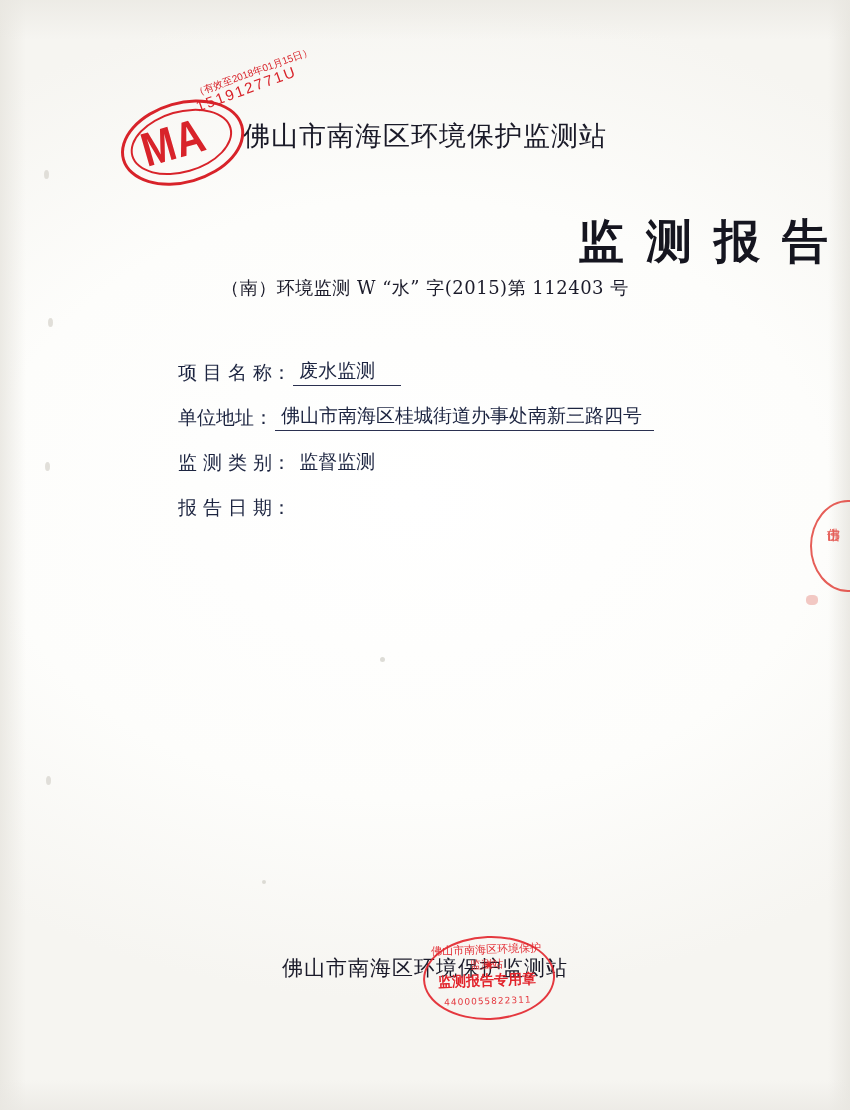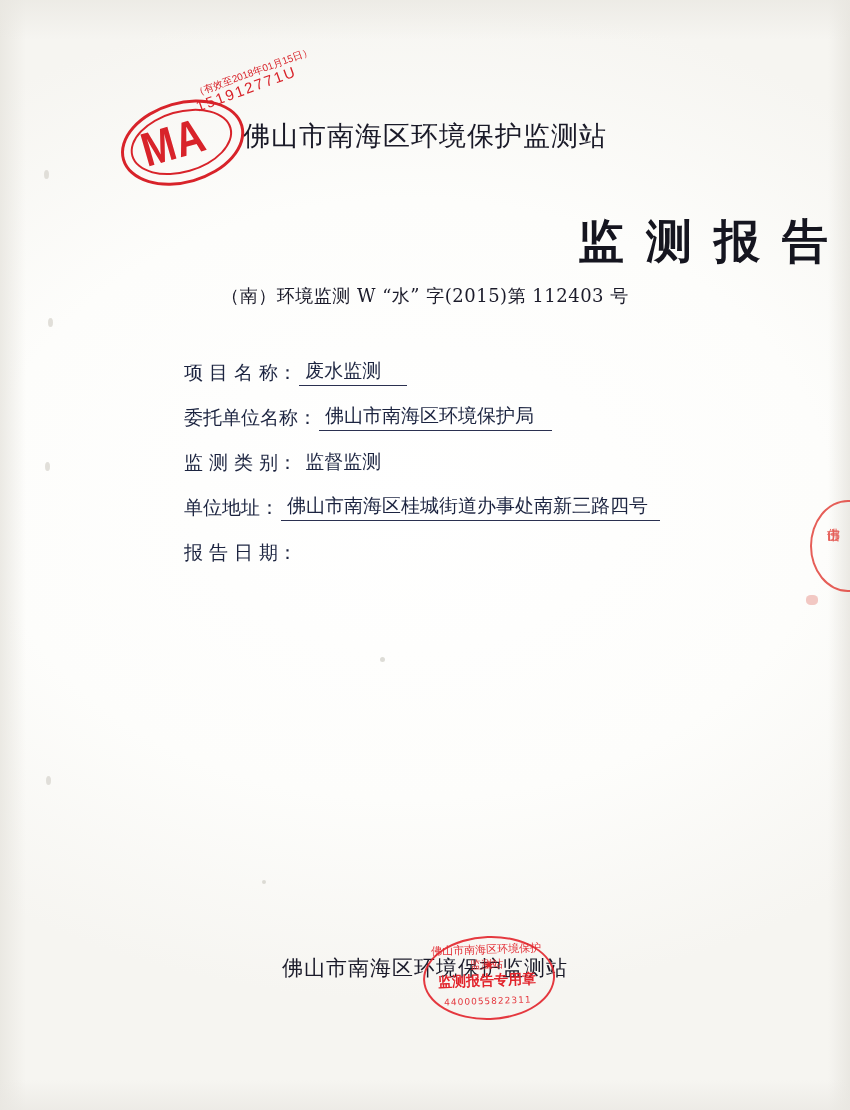--- a/index.html
+++ b/index.html
@@ -83,35 +83,35 @@
     text-indent: 22px;
     color: #15151f;
     font-family: "DejaVu Serif", serif;
     font-weight: 700;
     margin-top: 8px;
   }
 
   
   .doc-number {
     position: absolute;
-    top: 284px;
+    top: 276px;
     left: 0;
     width: 850px;
     text-align: center;
     font-size: 18px;
     color: #1b1b2a;
     font-family: "DejaVu Serif", serif;
     letter-spacing: .5px;
   }
 
   
   .fields {
     position: absolute;
     top: 356px;
-    left: 184px;
+    left: 178px;
     width: 580px;
   }
   .field-row {
     display: flex;
     align-items: flex-end;
     margin-bottom: 15px;
     height: 30px;
   }
   .field-label {
     font-size: 19px;
@@ -320,33 +320,29 @@
   <div class="doc-number">（南）环境监测 W “水” 字(2015)第 112403 号</div>
 
   <div class="fields">
 
     <div class="field-row">
       <span class="field-label">项 目 名 称：</span>
       <span class="field-value rule-pad-1">废水监测</span>
     </div>
 
 
+
     <div class="field-row">
-      <span class="field-label">委托单位名称：</span>
-      <span class="field-value rule-pad-3">佛山市南海区环境保护局</span>
+      <span class="field-label">单位地址：</span>
+      <span class="field-value rule-pad-4">佛山市南海区桂城街道办事处南新三路四号</span>
     </div>
 
     <div class="field-row">
       <span class="field-label">监 测 类 别：</span>
       <span class="field-value no-rule">监督监测</span>
-    </div>
-
-    <div class="field-row">
-      <span class="field-label">单位地址：</span>
-      <span class="field-value rule-pad-4">佛山市南海区桂城街道办事处南新三路四号</span>
     </div>
 
     <div class="field-row">
       <span class="field-label">报 告 日 期：</span>
     </div>
 
   </div>
 
   <div class="footer-org">佛山市南海区环境保护监测站</div>
 

